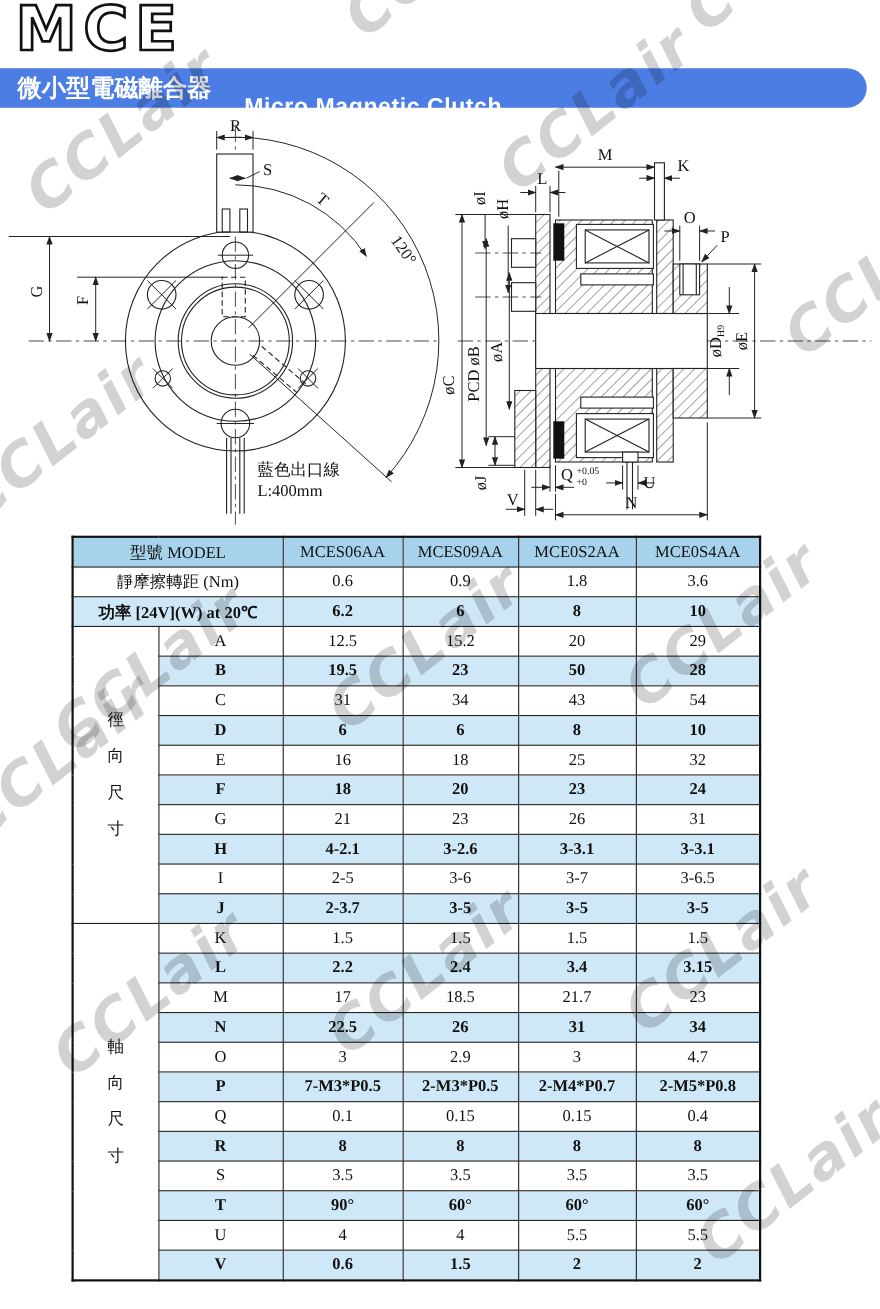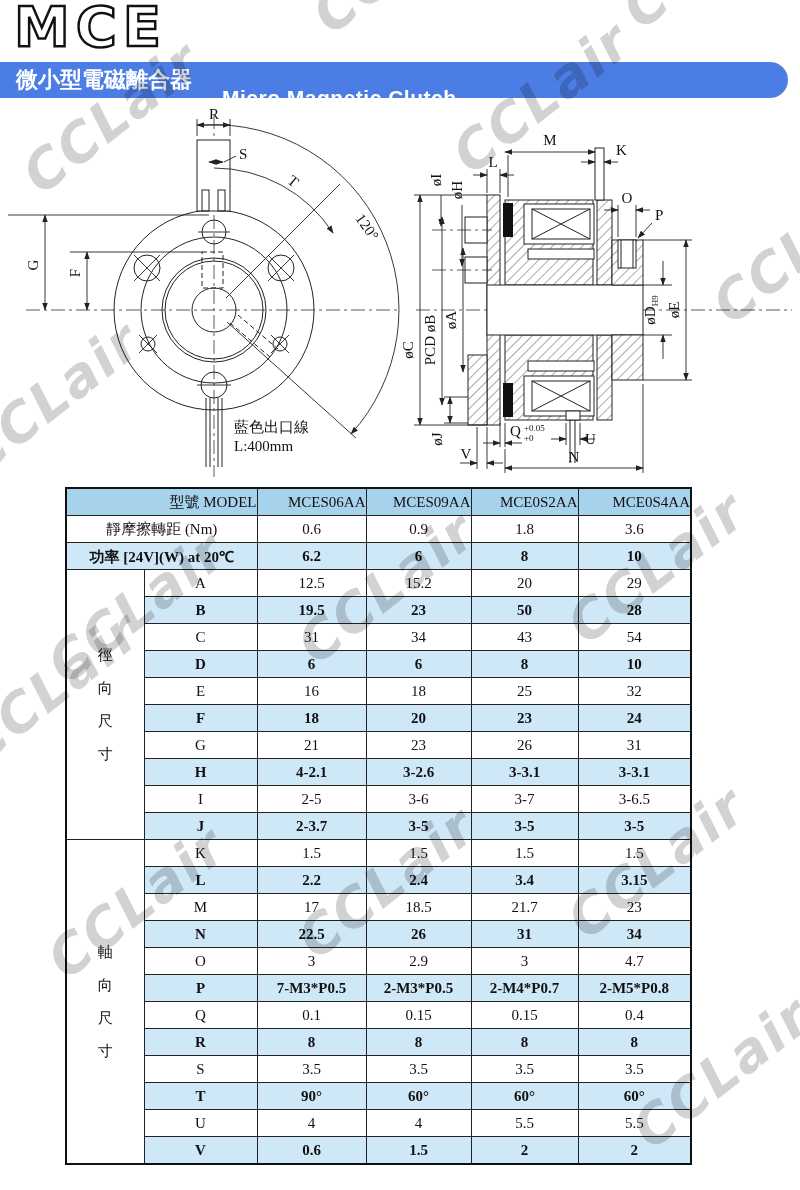--- a/index.html
+++ b/index.html
@@ -29,21 +29,21 @@
   .blk{fill:#111;stroke:none;}
   .dim{stroke:#222;stroke-width:.9;fill:none;}
   .lbl{font-family:"Liberation Serif",serif;font-size:15px;fill:#111;stroke:none;}
   .lbl-s{font-size:9px;}
 
   table.spec{position:absolute;left:65px;top:487px;width:625px;
              border-collapse:collapse;table-layout:fixed;
              font-size:15px;border:2px solid #111;}
   table.spec td{border:1px solid #222;height:26px;text-align:center;padding:0;
                 background:#fff;overflow:hidden;}
-  table.spec tr.hdr td{background:var(--hdr-bg);text-align:right;}
+  table.spec tr.hdr td{background:var(--hdr-bg);}
   table.spec tr.alt td{background:var(--alt-bg);font-weight:bold;}
   table.spec td.grp{background:#fff !important;white-space:pre-line;
                     line-height:33px;vertical-align:middle;}
 
   .wm{position:absolute;font-family:"DejaVu Sans",sans-serif;font-weight:bold;
       font-style:italic;font-size:54px;letter-spacing:2px;color:#d2d2d2;
       transform:rotate(-38deg);transform-origin:0 50%;mix-blend-mode:multiply;
       z-index:40;pointer-events:none;white-space:nowrap;}
 </style>
 </head>

